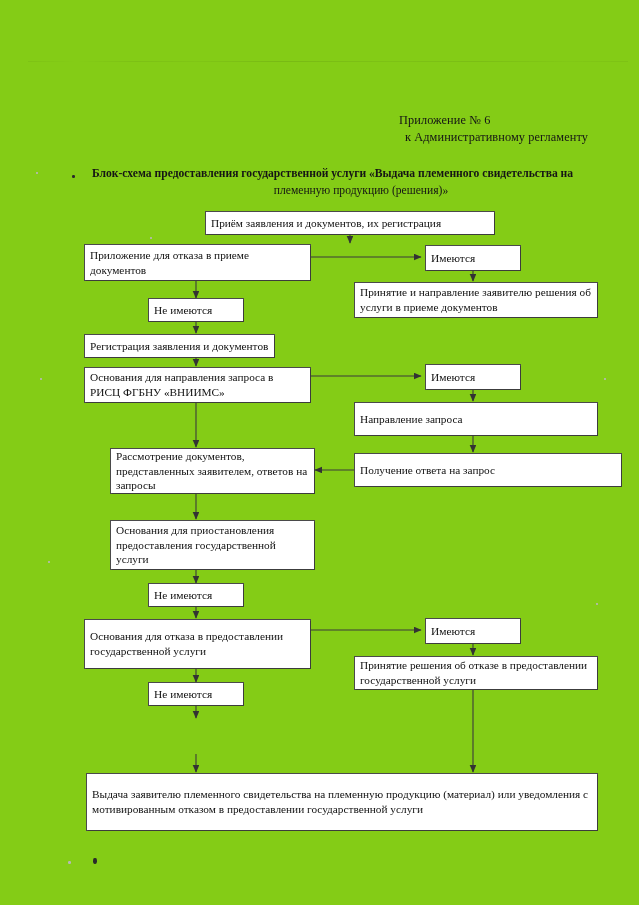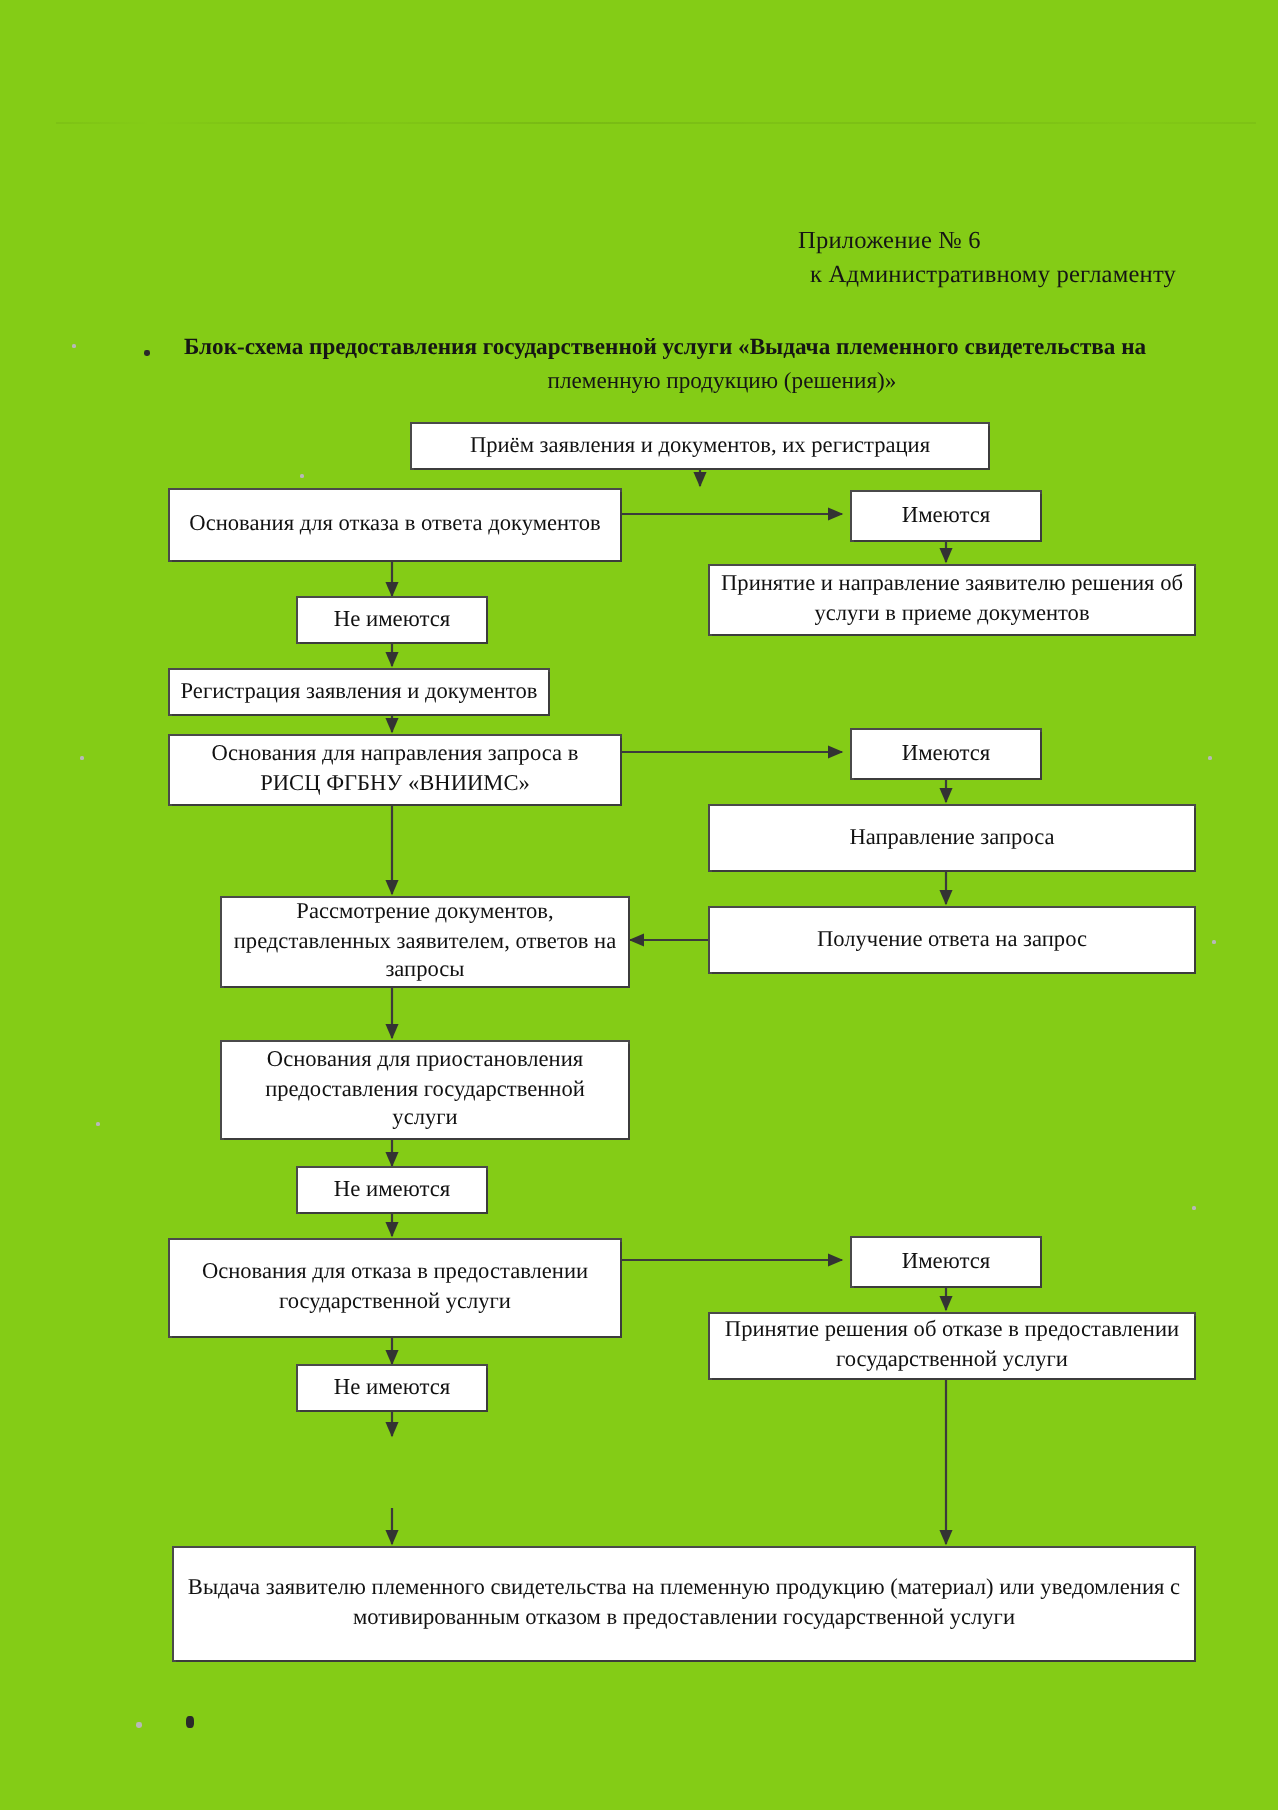--- a/index.html
+++ b/index.html
@@ -90,21 +90,21 @@
   }
 
   .node {
     position: absolute;
     border: 1.1px solid #4a4a4a;
     background: #ffffff;
     box-sizing: border-box;
     display: flex;
     align-items: center;
     justify-content: center;
-    text-align: center;
+    text-align: left;
     font-size: 11.3px;
     line-height: 14.6px;
     padding: 2px 5px;
     color: #111;
   }
   .node.small { font-size: 11.4px; }
   .node .txt { display: block; width: 100%; }
 
   
   .node::after {
@@ -198,21 +198,21 @@
 
         <path d="M473,690 L473,772"></path>
       </g>
     </svg>
 
     <div class="node" style="left:205px; top:211px; width:290px; height:24px;">
       <span class="txt">Приём заявления и документов, их регистрация</span>
     </div>
 
     <div class="node" style="left:84px; top:244px; width:227px; height:37px;">
-      <span class="txt">Основания для отказа в ответа документов</span>
+      <span class="txt">Приложение для отказа в приеме документов</span>
     </div>
 
     <div class="node small" style="left:425px; top:245px; width:96px; height:26px;">
       <span class="txt">Имеются</span>
     </div>
 
     <div class="node" style="left:354px; top:282px; width:244px; height:36px;">
       <span class="txt">Принятие и направление заявителю решения об услуги в приеме документов</span>
     </div>
 
@@ -229,21 +229,21 @@
     </div>
 
     <div class="node small" style="left:425px; top:364px; width:96px; height:26px;">
       <span class="txt">Имеются</span>
     </div>
 
     <div class="node" style="left:354px; top:402px; width:244px; height:34px;">
       <span class="txt">Направление запроса</span>
     </div>
 
-    <div class="node" style="left:354px; top:453px; width:244px; height:34px;">
+    <div class="node" style="left:354px; top:453px; width:268px; height:34px;">
       <span class="txt">Получение ответа на запрос</span>
     </div>
 
     <div class="node" style="left:110px; top:448px; width:205px; height:46px;">
       <span class="txt">Рассмотрение документов, представленных заявителем, ответов на запросы</span>
     </div>
 
     <div class="node" style="left:110px; top:520px; width:205px; height:50px;">
       <span class="txt">Основания для приостановления предоставления государственной услуги</span>
     </div>

